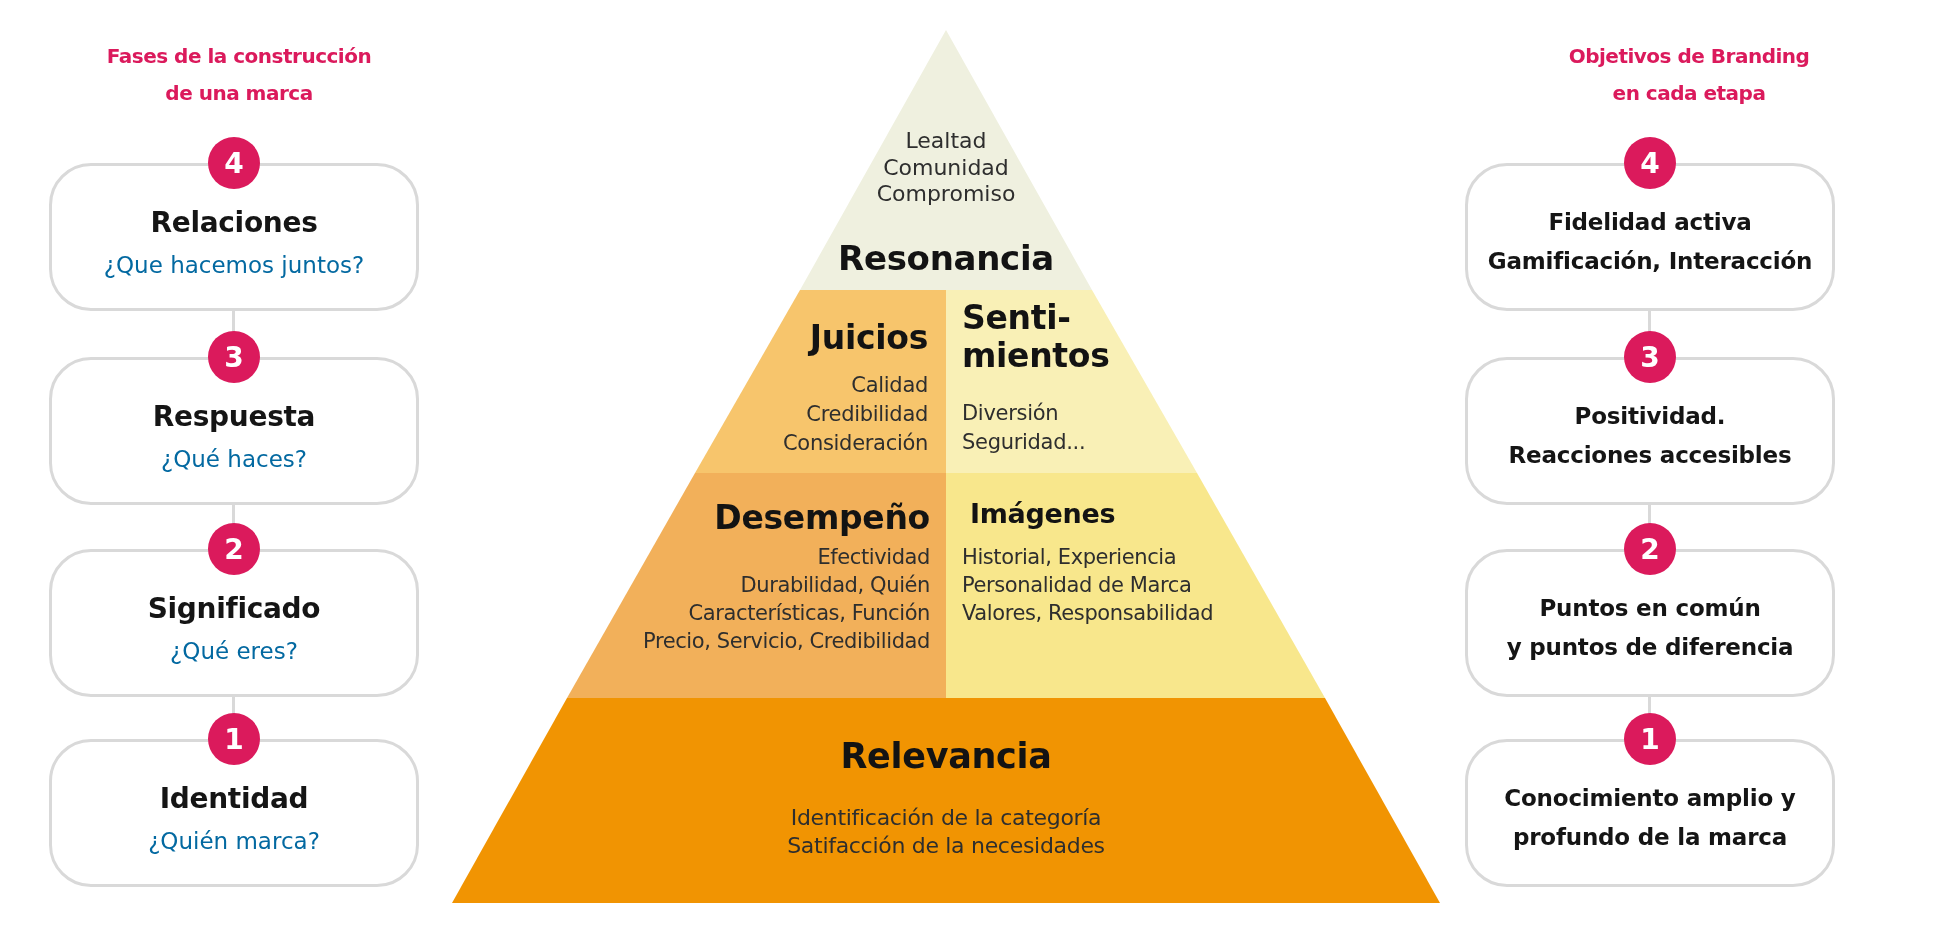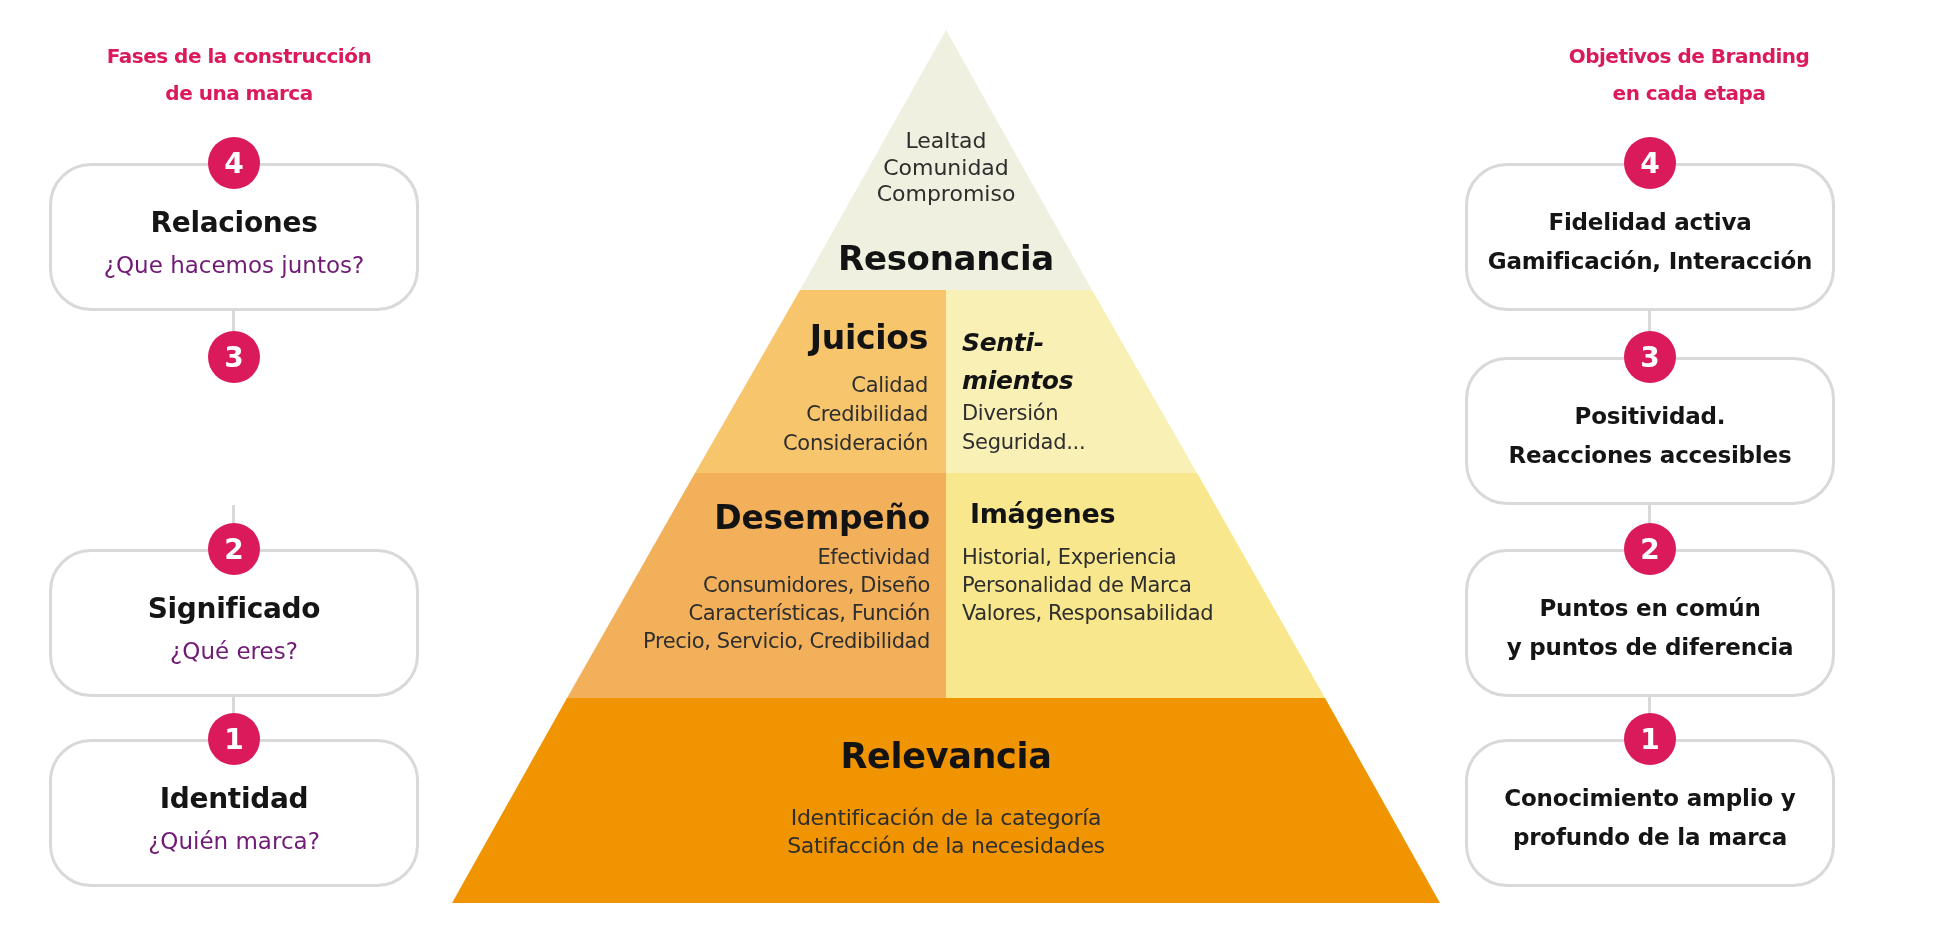--- a/index.html
+++ b/index.html
@@ -19,21 +19,21 @@
 
   
   .stage-box{
     position:absolute;width:370px;height:148px;
     background:#fff;border:3px solid var(--border,#D9D9D9);
     border-radius:42px;box-sizing:border-box;
     display:flex;flex-direction:column;align-items:center;justify-content:center;
     text-align:center;padding-top:10px;
   }
   .stage-box .box-title{font-size:28px;font-weight:800;color:#151515;margin-bottom:13px;letter-spacing:-0.3px;}
-  .stage-box .box-question{font-size:23px;font-weight:400;color:#701a75;}
+  .stage-box .box-question{font-size:23px;font-weight:400;color:#0369a1;}
   .goal-box .goal-line{font-size:23px;font-weight:800;color:#151515;line-height:39px;letter-spacing:-0.2px;}
 
   .num-circle{
     position:absolute;width:52px;height:52px;border-radius:50%;
     background:var(--pink,#DB1A5C);
     display:flex;align-items:center;justify-content:center;z-index:5;
   }
   .num-circle span{color:#fff;font-size:28px;font-weight:800;}
 
   .connector{position:absolute;width:3px;background:var(--border,#D9D9D9);z-index:0;}
@@ -74,31 +74,31 @@
   </div>
   <div class="pyr-text pyr-label align-c" style="left:746px;top:238px;width:400px;font-size:34px;">Resonancia</div>
 
   <div class="pyr-text pyr-label align-r" style="left:698px;top:318px;width:230px;font-size:33px;">Juicios</div>
   <div class="pyr-text pyr-items align-r" style="left:668px;top:371px;width:260px;font-size:21px;line-height:29px;letter-spacing:-0.3px;">
     <div>Calidad</div>
     <div>Credibilidad</div>
     <div>Consideración</div>
   </div>
 
-  <div class="pyr-text pyr-label align-l prewrap" style="left:962px;top:324px;width:240px;font-size:25px;line-height:38px;font-style:italic;">Senti-
+  <div class="pyr-text pyr-label align-l prewrap" style="left:962px;top:299px;width:240px;font-size:33px;line-height:38px;">Senti-
 mientos</div>
   <div class="pyr-text pyr-items align-l" style="left:962px;top:399px;width:240px;font-size:21px;line-height:29px;letter-spacing:-0.3px;">
     <div>Diversión</div>
     <div>Seguridad...</div>
   </div>
 
   <div class="pyr-text pyr-label align-r" style="left:600px;top:498px;width:330px;font-size:33px;">Desempeño</div>
   <div class="pyr-text pyr-items align-r" style="left:560px;top:543px;width:370px;font-size:21px;line-height:28px;letter-spacing:-0.4px;">
     <div>Efectividad</div>
-    <div>Consumidores, Diseño</div>
+    <div>Durabilidad, Quién</div>
     <div>Características, Función</div>
     <div>Precio, Servicio, Credibilidad</div>
   </div>
 
   <div class="pyr-text pyr-label align-l" style="left:962px;top:498px;width:330px;font-size:27px;margin-left:8px;">Imágenes</div>
   <div class="pyr-text pyr-items align-l" style="left:962px;top:543px;width:370px;font-size:21px;line-height:28px;letter-spacing:-0.4px;">
     <div>Historial, Experiencia</div>
     <div>Personalidad de Marca</div>
     <div>Valores, Responsabilidad</div>
   </div>
@@ -114,20 +114,24 @@
   <div class="connector" style="left:232px;top:697px;height:46px;"></div>
 
   <div class="stage-box" style="left:49px;top:163px;">
     <div class="box-title">Relaciones</div>
     <div class="box-question">¿Que hacemos juntos?</div>
   </div>
   <div class="num-circle" style="left:208px;top:137px;">
     <span>4</span>
   </div>
 
+  <div class="stage-box" style="left:49px;top:357px;">
+    <div class="box-title">Respuesta</div>
+    <div class="box-question">¿Qué haces?</div>
+  </div>
   <div class="num-circle" style="left:208px;top:331px;">
     <span>3</span>
   </div>
 
   <div class="stage-box" style="left:49px;top:549px;">
     <div class="box-title">Significado</div>
     <div class="box-question">¿Qué eres?</div>
   </div>
   <div class="num-circle" style="left:208px;top:523px;">
     <span>2</span>

